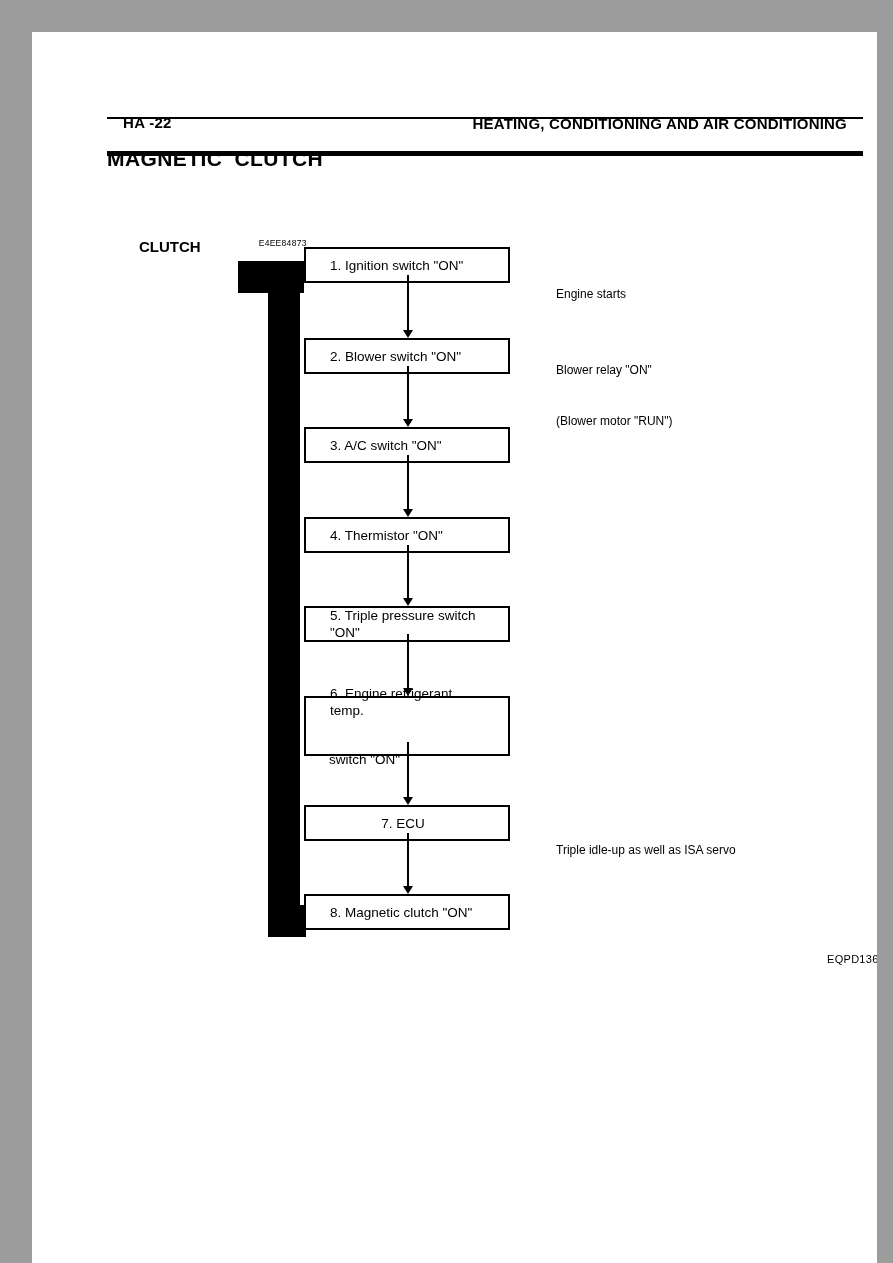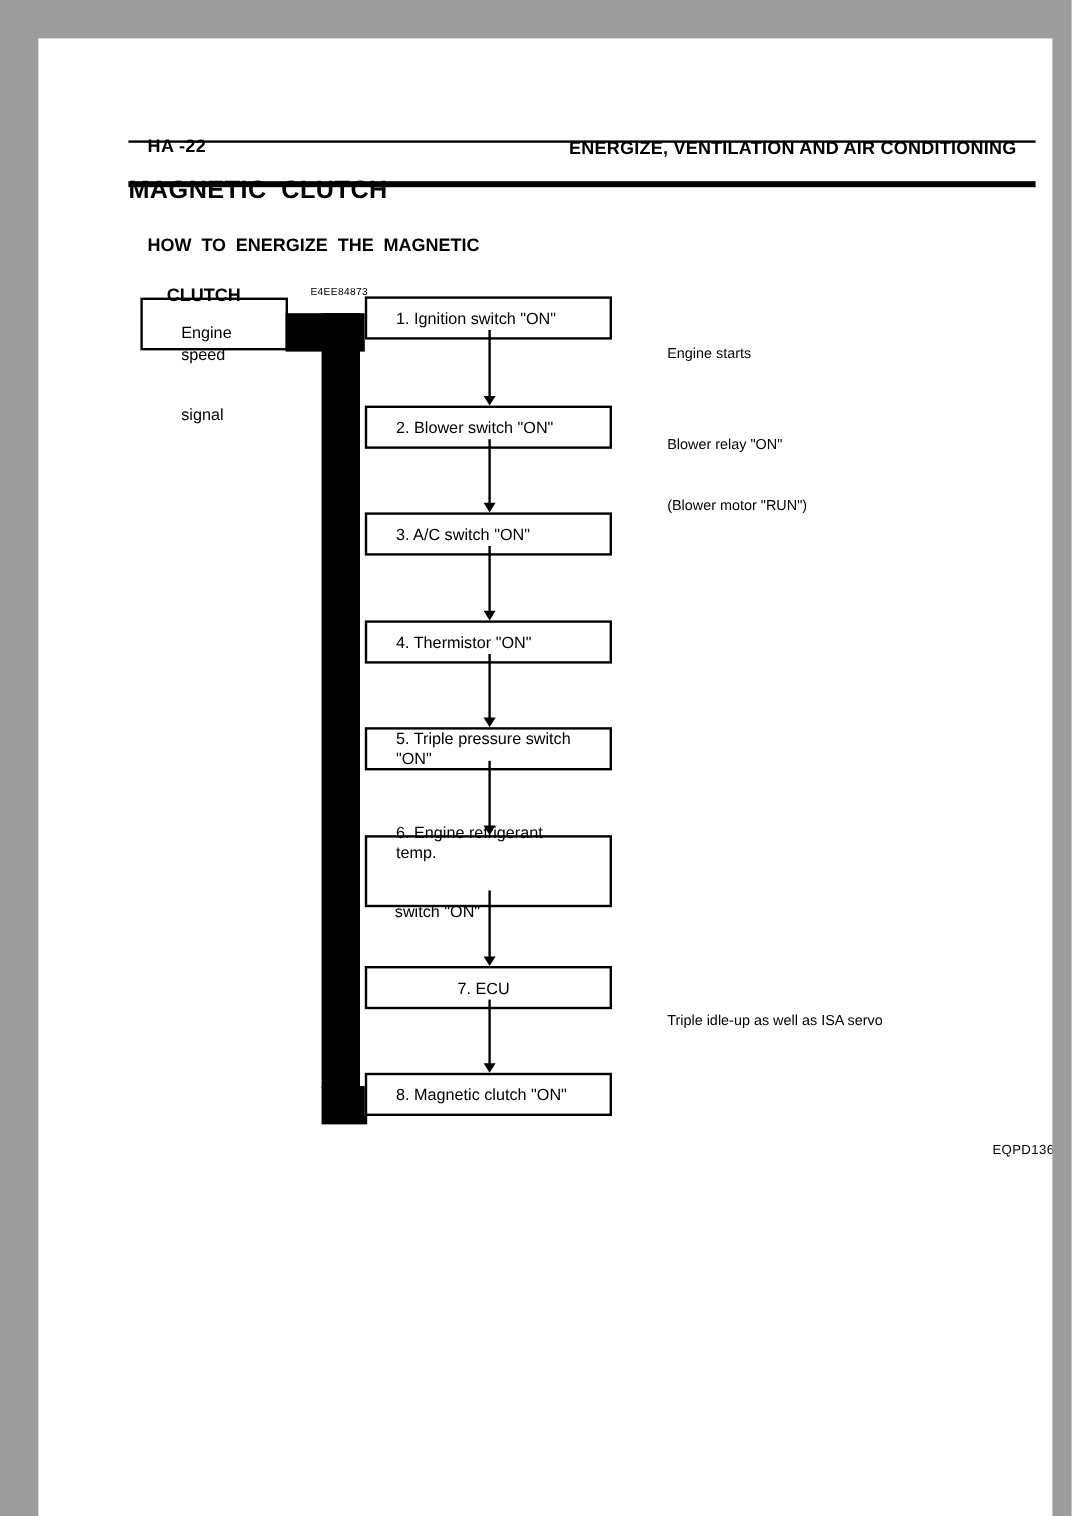--- a/index.html
+++ b/index.html
@@ -35,34 +35,29 @@
                    border-top:8px solid #000; }
   .ann { position:absolute; left:492px; font-size:12px; line-height:19px; }
   .fig-code { position:absolute; left:779px; top:905px; font-size:11px; letter-spacing:.3px; }
 </style>
 </head>
 <body>
 
 <div class="page">
 
   <div class="hdr-left">HA -22</div>
-  <div class="hdr-right">ENERGIZE, VENTILATION AND AIR CONDITIONING</div>
+  <div class="hdr-right">HEATING, CONDITIONING AND AIR CONDITIONING</div>
   <div class="hdr-rule"></div>
 
   <div class="page-title">MAGNETIC CLUTCH</div>
-  <div class="sub1">HOW TO ENERGIZE THE MAGNETIC</div>
   <div class="sub2">
     <span>CLUTCH</span>
     <span class="sub-code">E4EE84873</span>
   </div>
 
-  <div class="inbox">
-    <div>Engine speed</div>
-    <div>signal</div>
-  </div>
   <div class="hline" style="left:206px; top:229px; width:66px; height:2px;"></div>
   <div class="vline" style="left:236px; top:229px; width:2px; height:646px;"></div>
   <div class="hline" style="left:236px; top:873px; width:38px; height:2px;"></div>
 
   <div class="fbox" style="top:215px;">
     <div>1. Ignition switch "ON"</div>
   </div>
   <div class="fbox" style="top:306px;">
     <div>2. Blower switch "ON"</div>
   </div>

